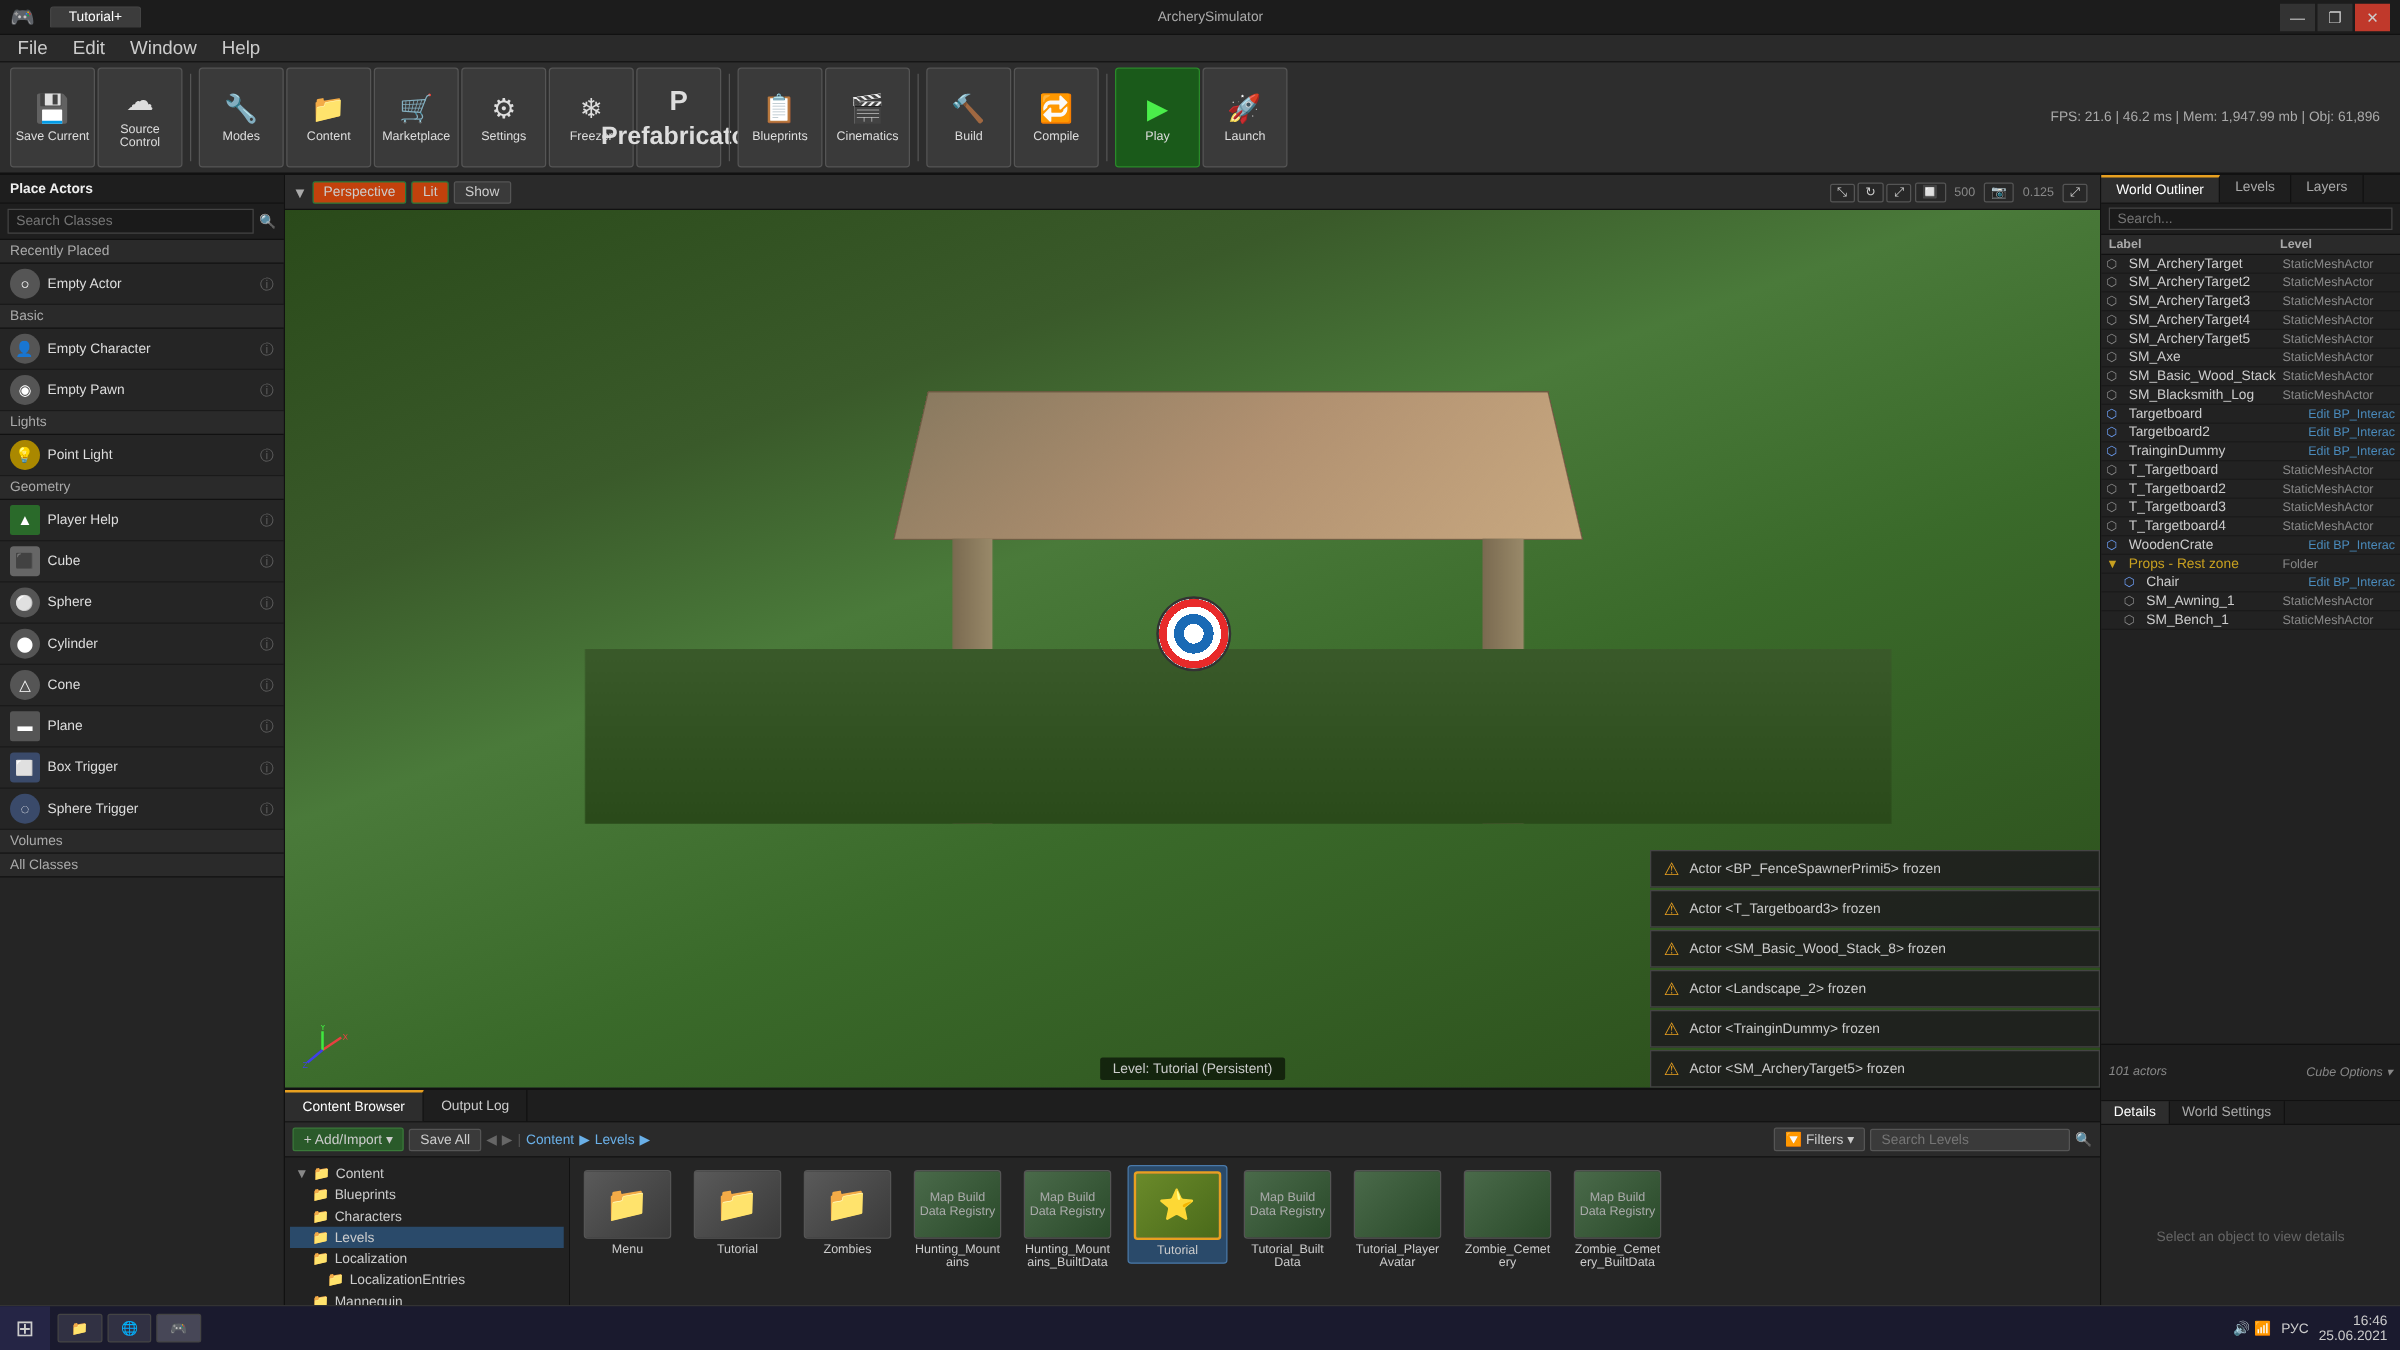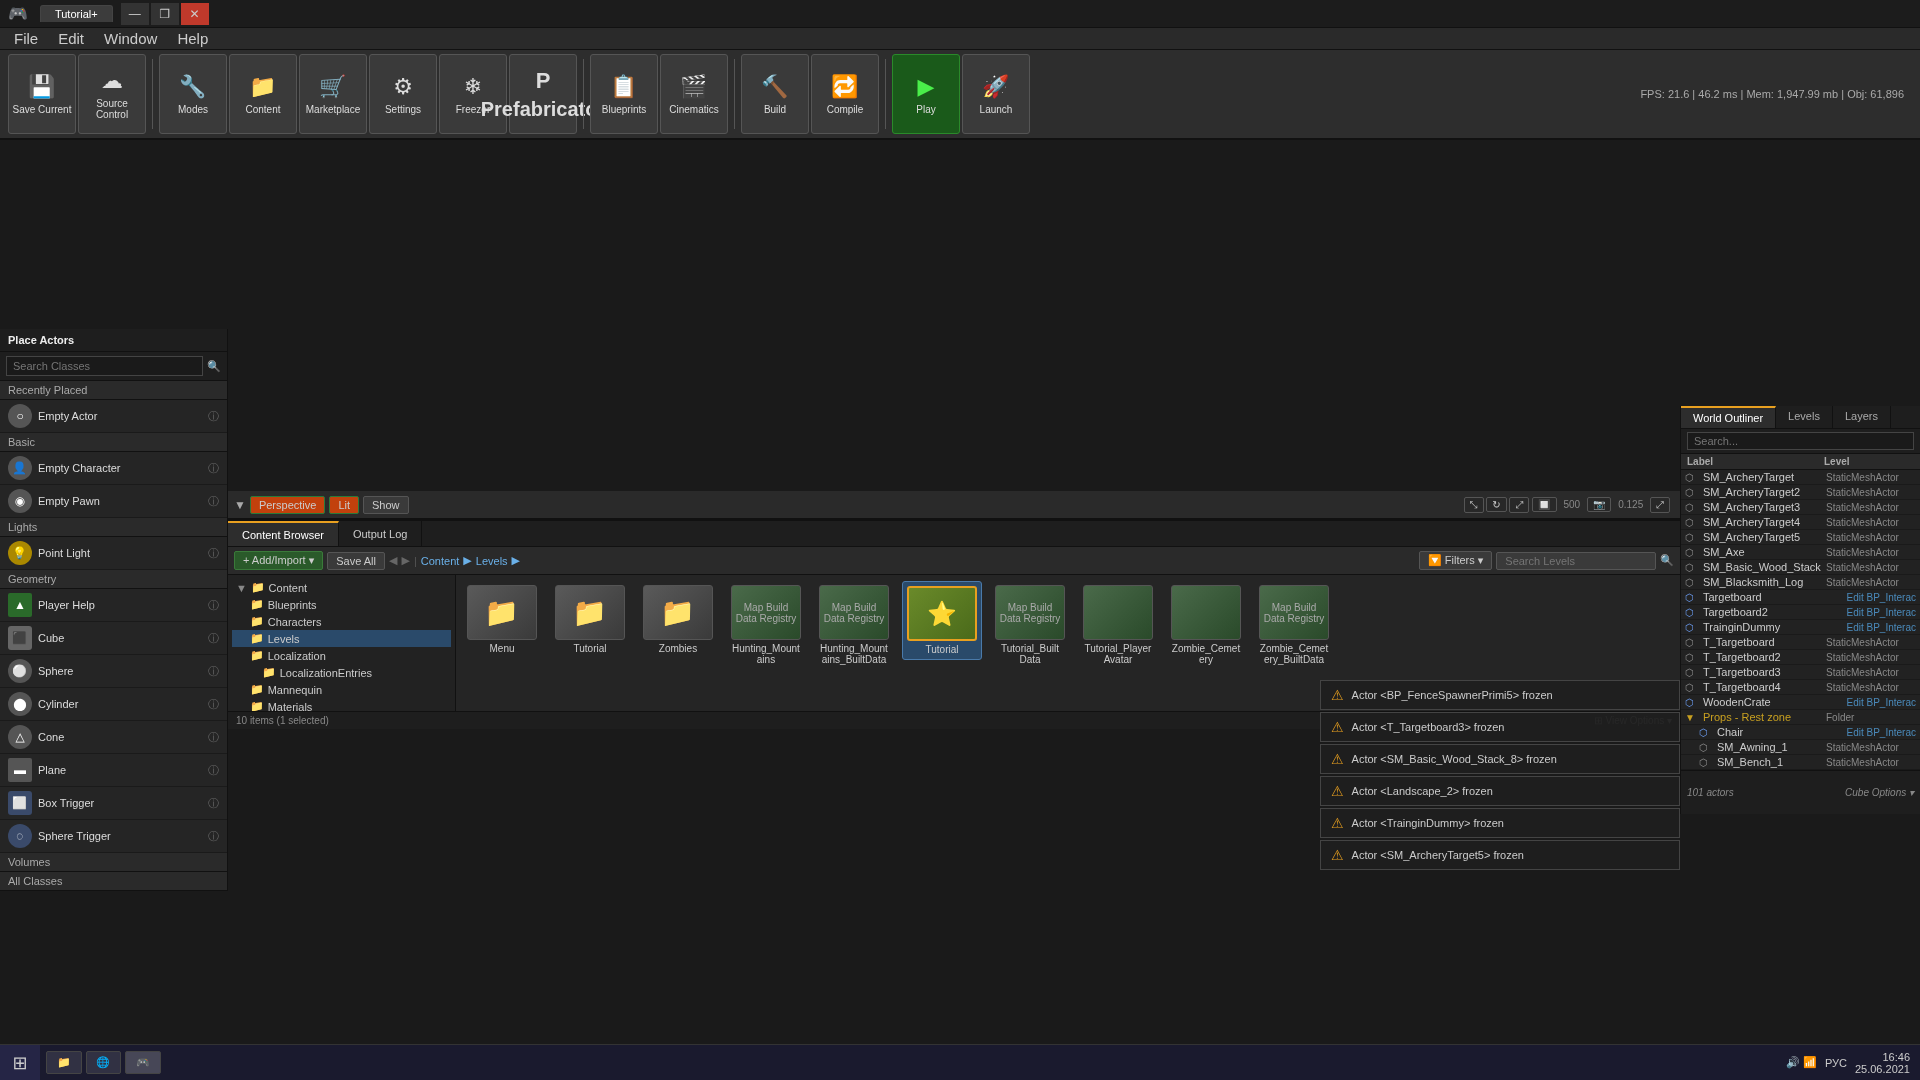--- a/index.html
+++ b/index.html
@@ -69,21 +69,20 @@
       gap: 4px;
       text-align: center;
     }
     .tool-btn .icon { font-size: 22px; }
     .tool-divider { width: 1px; height: 70px; background: #555; margin: 0 4px; }
 
     
     #main {
       display: flex;
       height: calc(1080px - 28px - 22px - 90px);
-      align-items: center;
     }
 
     
     #left-panel {
       width: 228px;
       background: #252525;
       border-right: 1px solid #111;
       display: flex;
       flex-direction: column;
       flex-shrink: 0;
@@ -575,20 +574,21 @@
     ::-webkit-scrollbar { width: 8px; height: 8px; }
     ::-webkit-scrollbar-track { background: #1a1a1a; }
     ::-webkit-scrollbar-thumb { background: #444; border-radius: 2px; }
   </style>
 </head>
 <body>
 
 <div id="titlebar">
   <span class="logo">🎮</span>
   <div class="tab active">Tutorial+</div>
+  <div class="title-center">ArcherySimulator</div>
   <div class="win-controls">
     <button class="win-btn">—</button>
     <button class="win-btn">❐</button>
     <button class="win-btn close">✕</button>
   </div>
 </div>
 
 <div id="menubar">
   <span>File</span>
   <span>Edit</span>
@@ -1042,20 +1042,29 @@
         <span class="oi-icon">⬡</span>
         <span class="oi-name">SM_Bench_1</span>
         <span class="oi-type">StaticMeshActor</span>
       </div>
     </div>
     <div id="outliner-footer">
       <span>101 actors</span>
       <span>Cube Options ▾</span>
     </div>
 
+    <div id="details-panel">
+      <div id="details-tabs">
+        <div class="details-tab active">Details</div>
+        <div class="details-tab">World Settings</div>
+      </div>
+      <div id="details-content">
+        <span>Select an object to view details</span>
+      </div>
+    </div>
   </div>
 </div>
 
 <div id="frozen-panel">
   <div class="frozen-item">
     <span class="frozen-warn">⚠</span>
     <span>Actor &lt;BP_FenceSpawnerPrimi5&gt; frozen</span>
   </div>
   <div class="frozen-item">
     <span class="frozen-warn">⚠</span>

